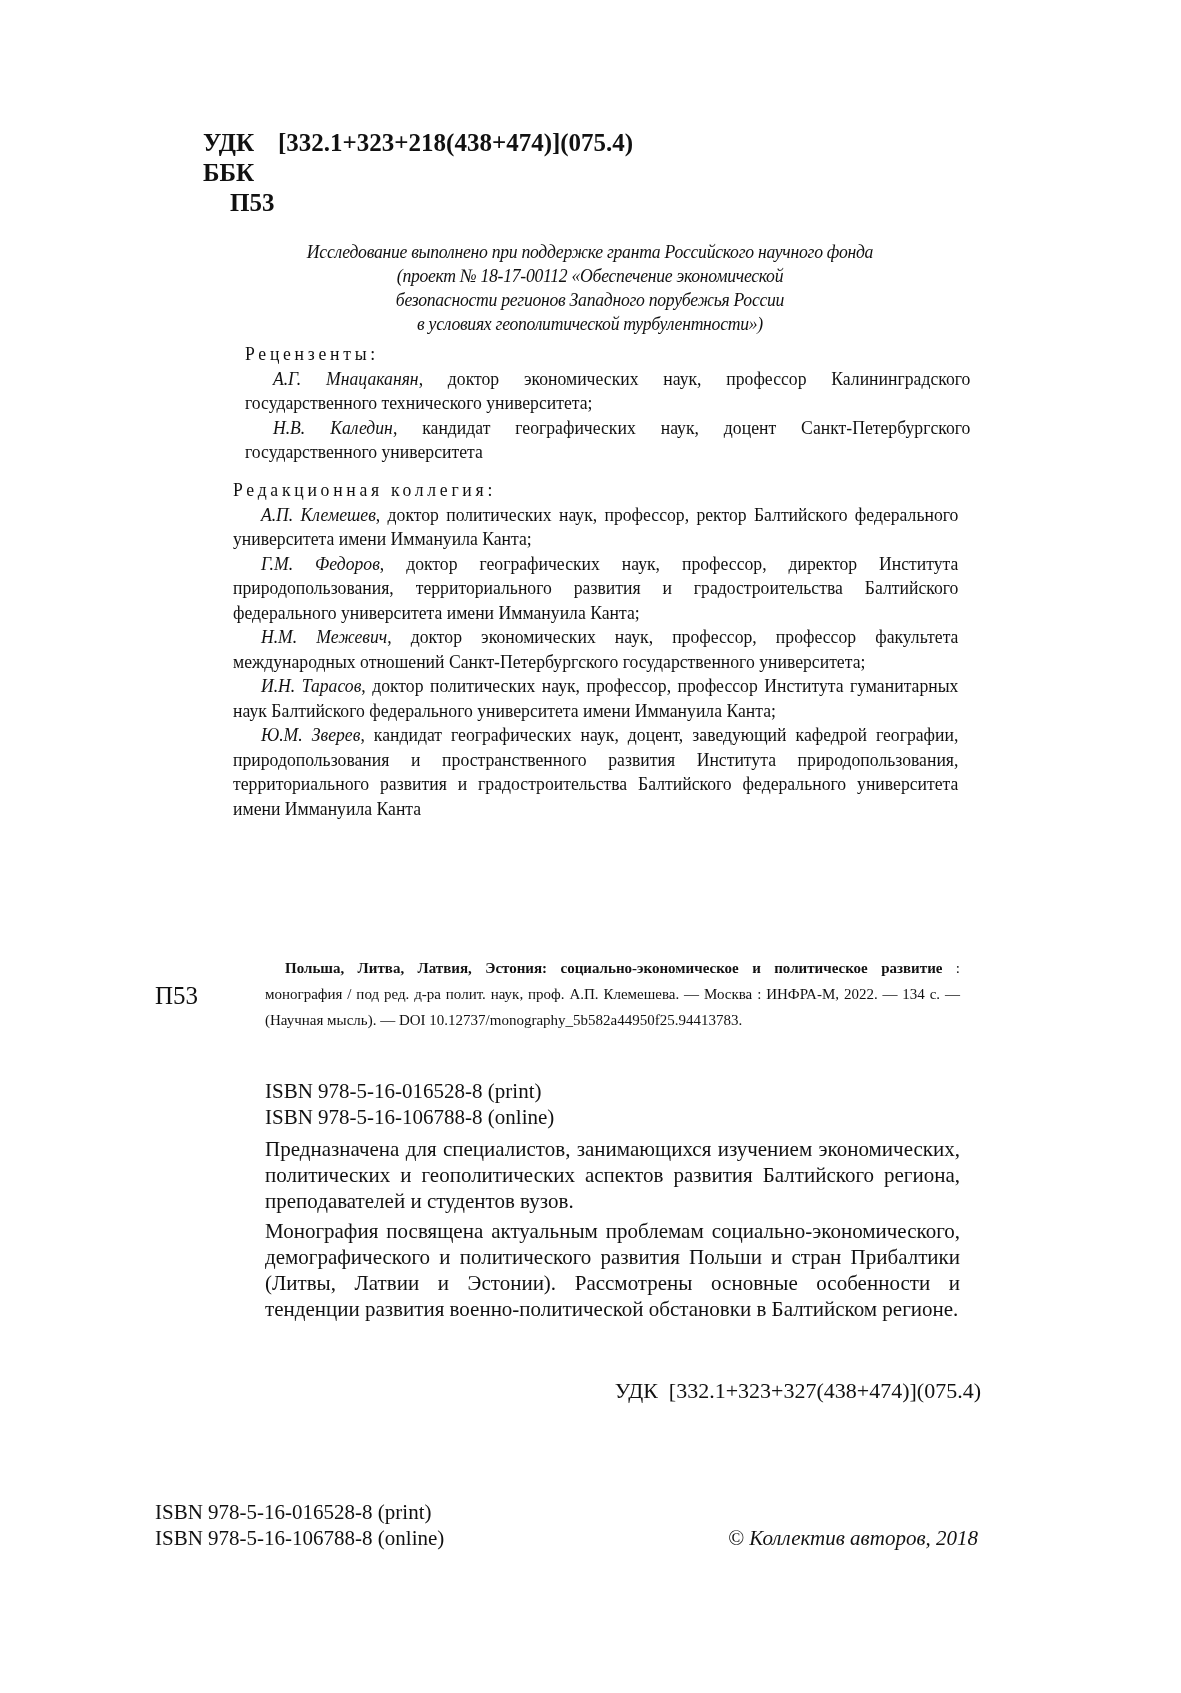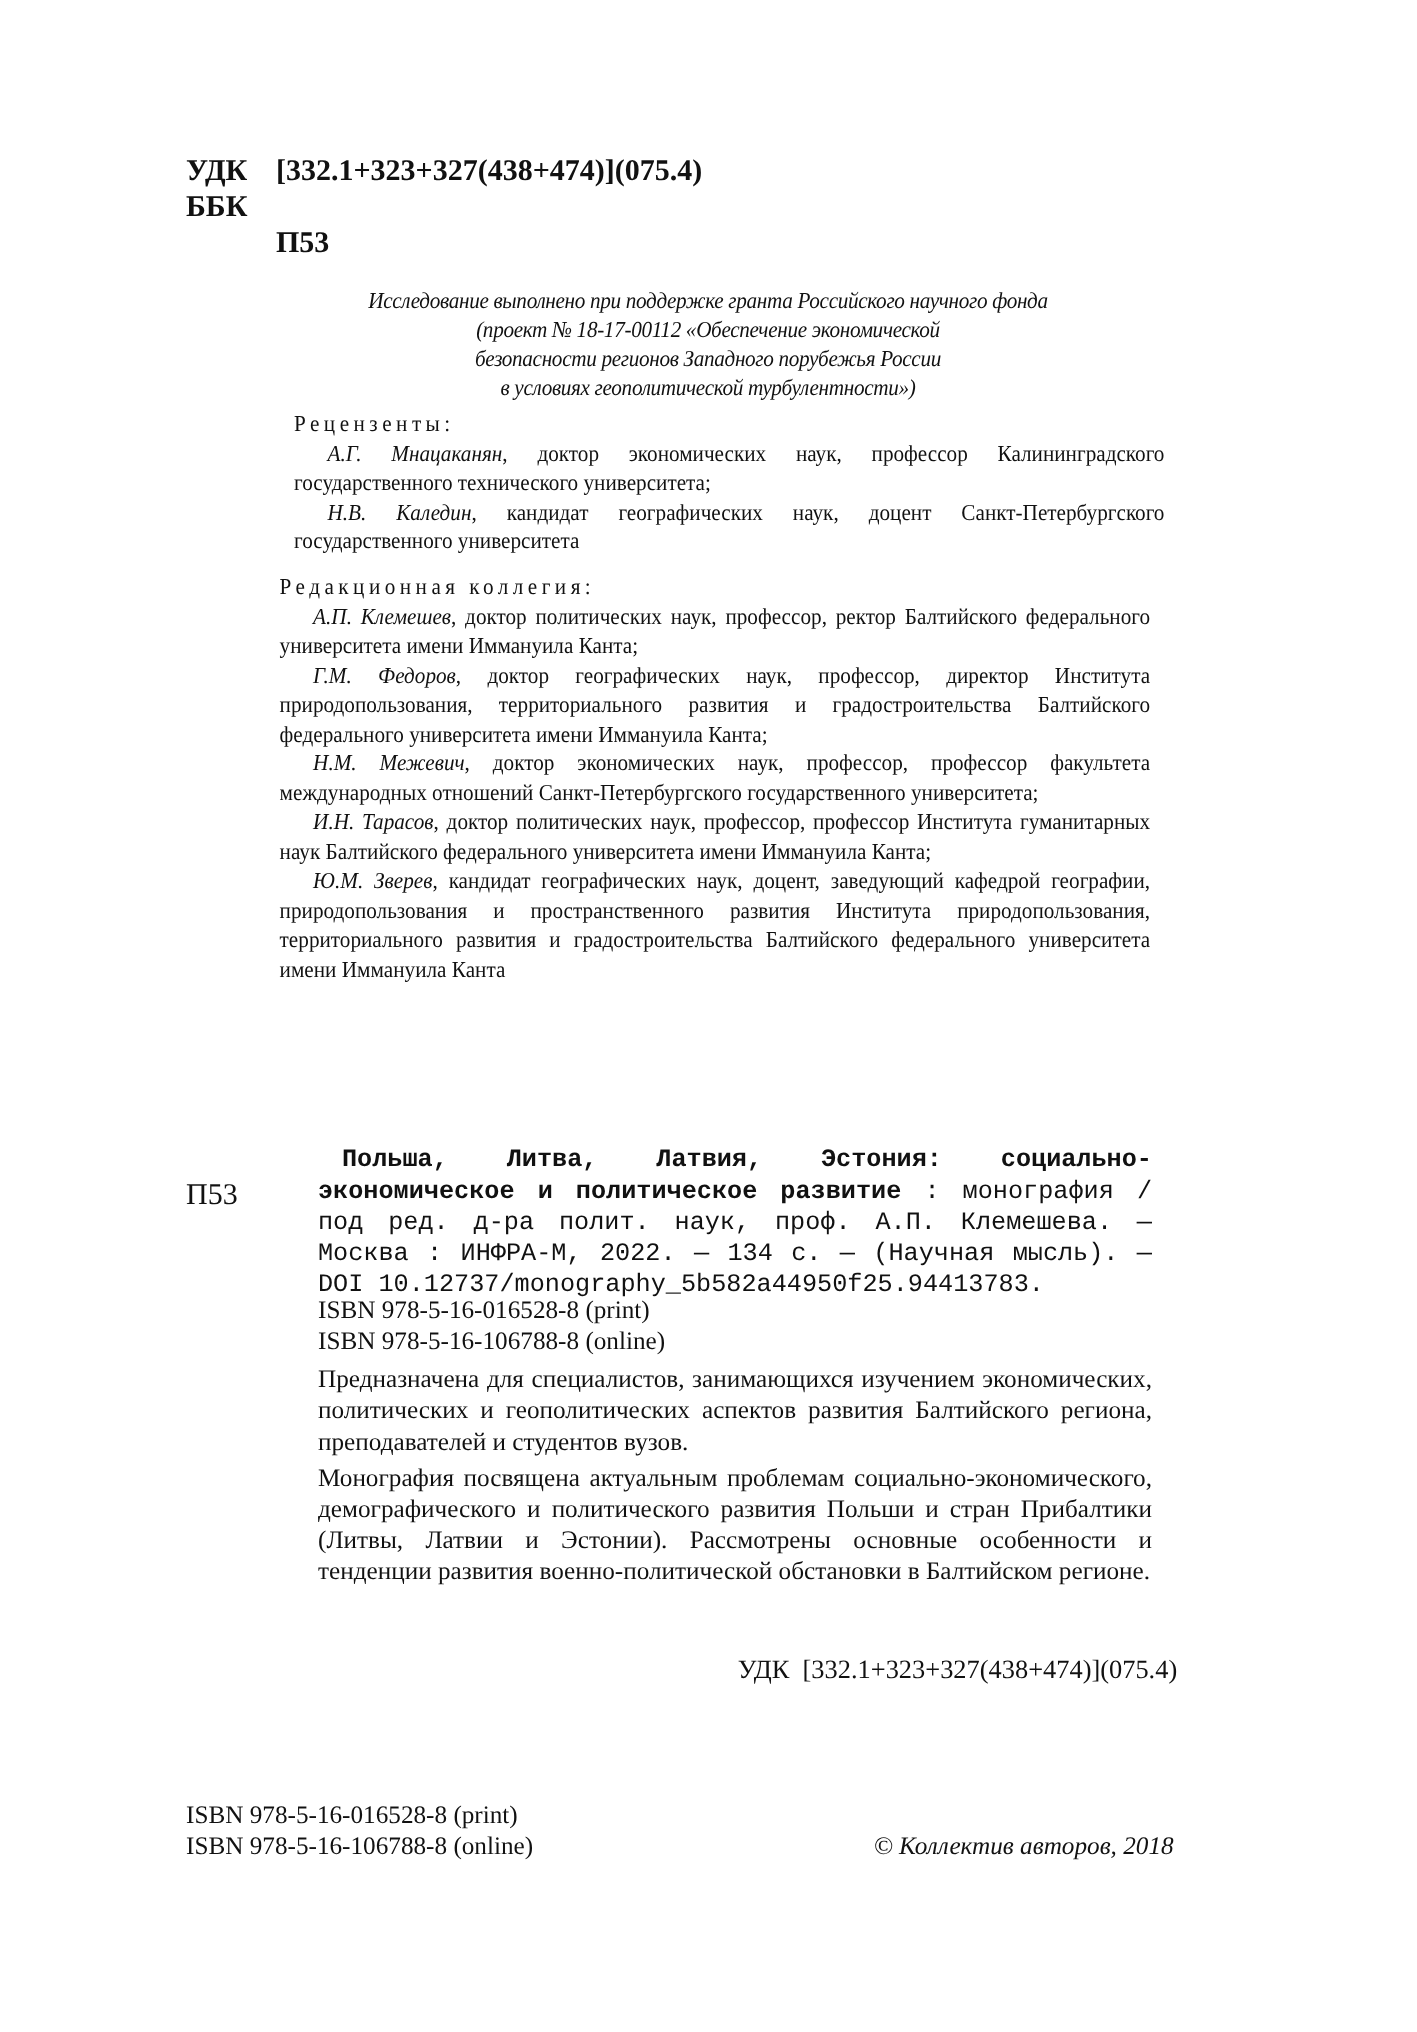--- a/index.html
+++ b/index.html
@@ -4,50 +4,50 @@
   <style>
     html, body { margin: 0; padding: 0; background: #ffffff; }
     body {
       width: 1181px; height: 1693px; position: relative; overflow: hidden;
       color: #111111;
       font-family: "Liberation Serif", "DejaVu Serif", serif;
     }
     .abs { position: absolute; }
     .cls-block { left: 155px; top: 128px; font-weight: bold; font-size: 25px; line-height: 30px; }
     .cls-row { display: flex; }
-    .cls-key { width: 75px; }
+    .cls-key { width: 75px; margin-left: 48px; }
     .cls-code { margin-left: 75px; }
     .grant {
       left: 230px; top: 240px; width: 720px; text-align: center;
       font-style: italic; font-size: 19px; line-height: 24px; letter-spacing: -0.3px;
       transform: scaleX(0.93); transform-origin: center top;
     }
     .section { left: 233px; width: 725px; font-size: 19px; line-height: 24.5px; }
     .section-head { letter-spacing: 4px; }
     .entry { text-indent: 30px; text-align: justify; }
     .entry .nm { font-style: italic; }
     .condensed { transform: scaleX(0.93); transform-origin: left top; width: 780px; }
-    .biblio { left: 265px; top: 955px; width: 695px; font-size: 21px; line-height: 26px; text-align: justify; font-family: Liberation Mono, monospace; }
+    .biblio { left: 265px; top: 955px; width: 695px; font-size: 15px; line-height: 26px; text-align: justify; }
     .biblio .bt { font-weight: bold; }
     .biblio .first { text-indent: 20px; }
     .p53-side { left: 155px; top: 982px; font-size: 25px; }
     .isbn-inner { left: 265px; top: 1078px; font-size: 21px; line-height: 26px; }
     .annot { left: 265px; top: 1136px; width: 695px; font-size: 21px; line-height: 26px; text-align: justify; }
     .annot p { margin: 0 0 4px 0; text-indent: 0; }
     .udk-right { right: 200px; top: 1378px; font-size: 22px; line-height: 26px; text-align: right; }
     .bottom-isbn { left: 155px; top: 1499px; font-size: 21px; line-height: 26px; }
     .copyright { right: 203px; top: 1525px; font-size: 21px; line-height: 26px; font-style: italic; }
   </style>
 </head>
 <body>
 
 <div class="abs cls-block">
   <div class="cls-row">
       <span class="cls-key">УДК</span>
-      <span>[332.1+323+327(438+474)](075.4)</span>
+      <span>[332.1+323+218(438+474)](075.4)</span>
     </div>
   <div class="cls-row">
       <span class="cls-key">ББК</span>
     </div>
   <div class="cls-row">
       <span class="cls-code">П53</span>
     </div>
 </div>
 
 <div class="abs grant">

